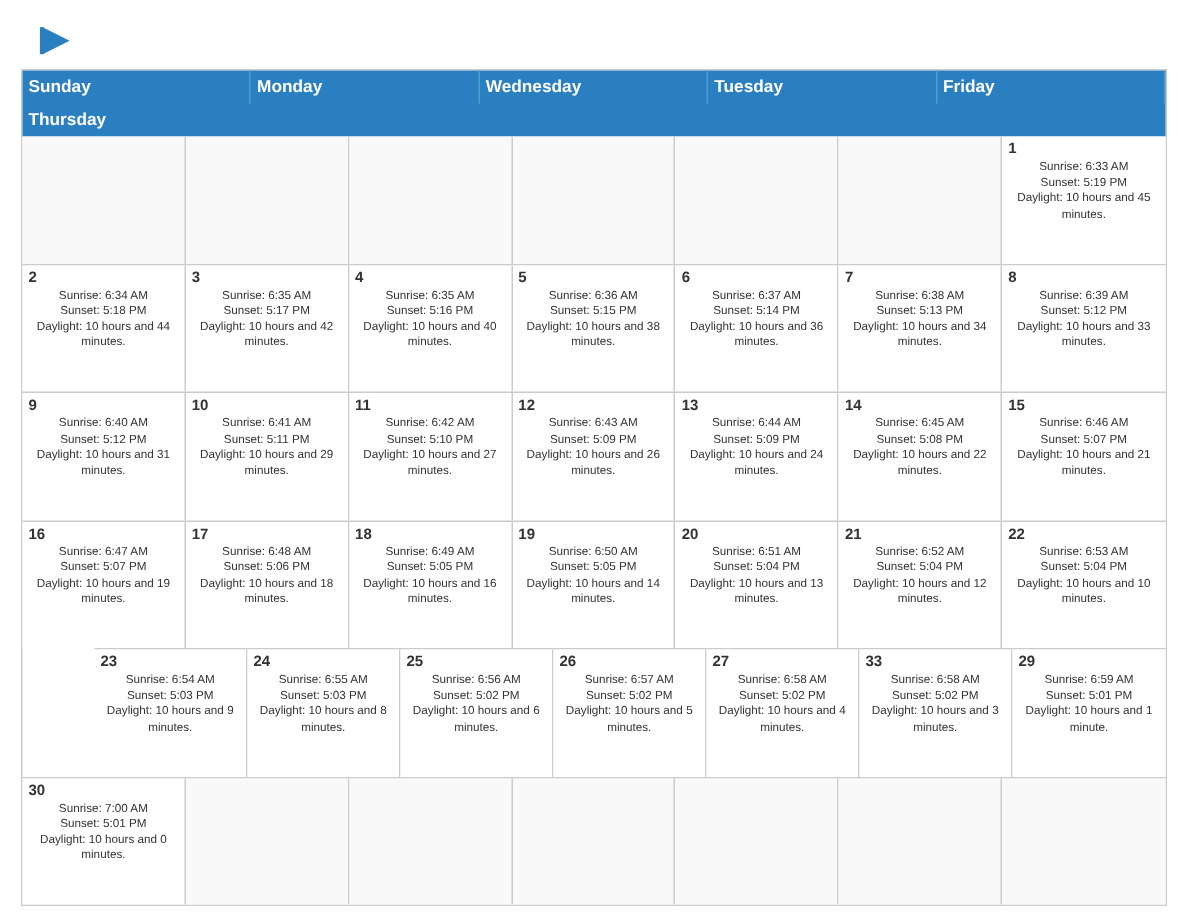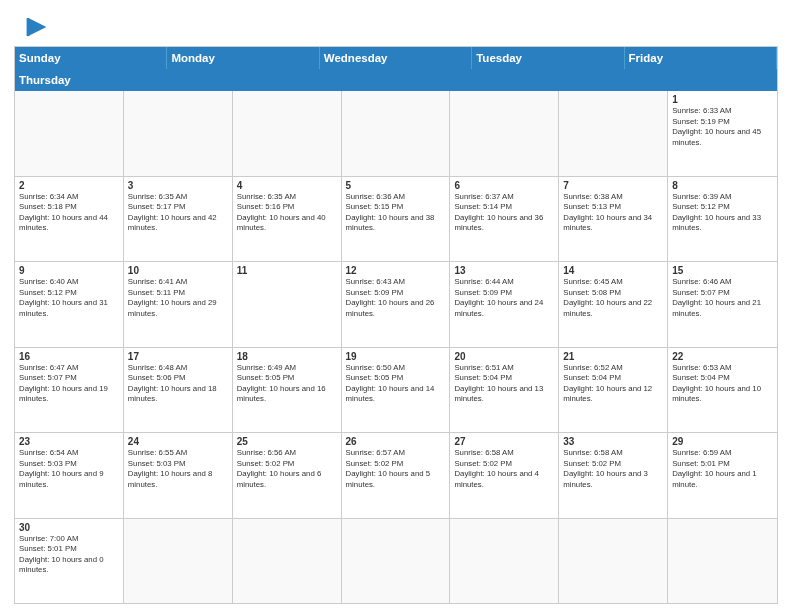--- a/index.html
+++ b/index.html
@@ -104,20 +104,21 @@
       font-size: 10px;
       font-weight: bold;
       color: #333;
       display: block;
       margin-bottom: 1px;
     }
     .cell-info {
       font-size: 7.8px;
       color: #333;
       line-height: 1.35;
+      text-align: center;
     }
     
     .cal-row.last-row .cal-cell {
       
     }
   </style>
 </head>
 <body>
 
 <div class="page">
@@ -195,20 +196,21 @@
           <div class="cal-cell">
             <span class="day-num">9</span>
             <div class="cell-info">Sunrise: 6:40 AM<br>Sunset: 5:12 PM<br>Daylight: 10 hours and 31 minutes.</div>
           </div>
           <div class="cal-cell">
             <span class="day-num">10</span>
             <div class="cell-info">Sunrise: 6:41 AM<br>Sunset: 5:11 PM<br>Daylight: 10 hours and 29 minutes.</div>
           </div>
           <div class="cal-cell">
             <span class="day-num">11</span>
+            <div class="cell-info">Sunrise: 6:42 AM<br>Sunset: 5:10 PM<br>Daylight: 10 hours and 27 minutes.</div>
           </div>
           <div class="cal-cell">
             <span class="day-num">12</span>
             <div class="cell-info">Sunrise: 6:43 AM<br>Sunset: 5:09 PM<br>Daylight: 10 hours and 26 minutes.</div>
           </div>
           <div class="cal-cell">
             <span class="day-num">13</span>
             <div class="cell-info">Sunrise: 6:44 AM<br>Sunset: 5:09 PM<br>Daylight: 10 hours and 24 minutes.</div>
           </div>
           <div class="cal-cell">
@@ -243,21 +245,21 @@
           </div>
           <div class="cal-cell">
             <span class="day-num">21</span>
             <div class="cell-info">Sunrise: 6:52 AM<br>Sunset: 5:04 PM<br>Daylight: 10 hours and 12 minutes.</div>
           </div>
           <div class="cal-cell">
             <span class="day-num">22</span>
             <div class="cell-info">Sunrise: 6:53 AM<br>Sunset: 5:04 PM<br>Daylight: 10 hours and 10 minutes.</div>
           </div>
         </div>
-        <div class="cal-row" style="flex: 1 1 0%;">
+        <div class="cal-row" style="flex: 1 1 0%; margin-left: 48px;">
           <div class="cal-cell">
             <span class="day-num">23</span>
             <div class="cell-info">Sunrise: 6:54 AM<br>Sunset: 5:03 PM<br>Daylight: 10 hours and 9 minutes.</div>
           </div>
           <div class="cal-cell">
             <span class="day-num">24</span>
             <div class="cell-info">Sunrise: 6:55 AM<br>Sunset: 5:03 PM<br>Daylight: 10 hours and 8 minutes.</div>
           </div>
           <div class="cal-cell">
             <span class="day-num">25</span>

